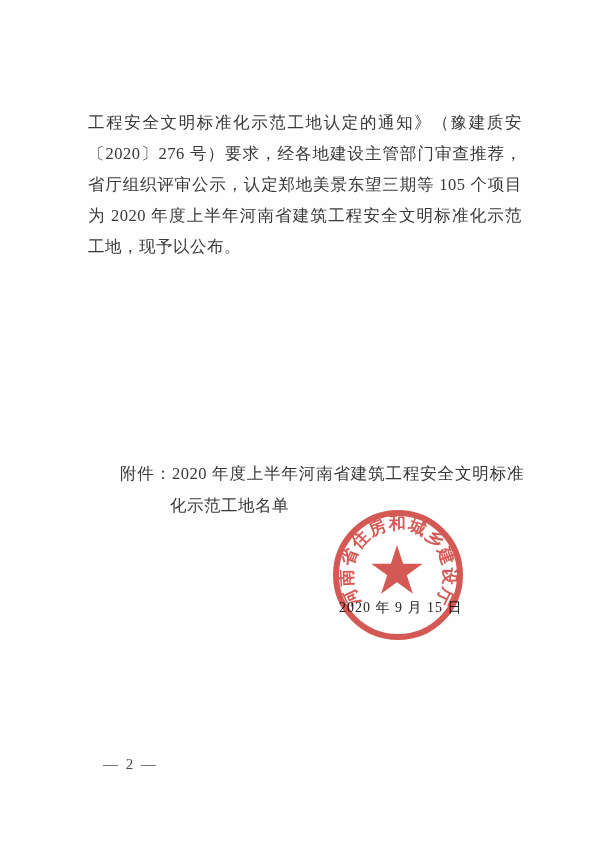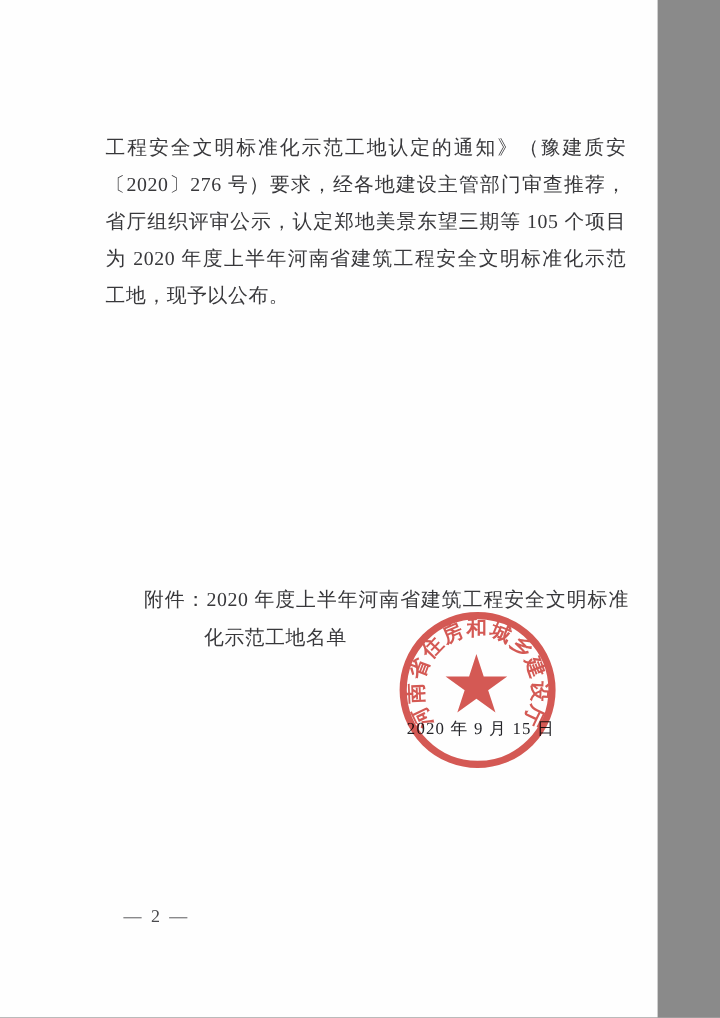--- a/index.html
+++ b/index.html
@@ -1,19 +1,19 @@
 <!DOCTYPE html>
 <html><head>
 <meta charset="utf-8">
 <style>
   * { margin: 0; padding: 0; box-sizing: border-box; }
   html, body { background: #8a8a8a; }
   .page {
     position: relative;
-    width: 548px;
+    width: 600px;
     height: 848px;
     background: #fefefe;
     overflow: hidden;
     font-family: "Liberation Serif", "DejaVu Serif", serif;
     color: #38383b;
   }
   .body-text {
     position: absolute;
     left: 88px;
     top: 107px;
@@ -28,21 +28,20 @@
     position: absolute;
     left: 120px;
     top: 458px;
     width: 404px;
     font-size: 16.5px;
     line-height: 32px;
     letter-spacing: 0.5px;
     padding-left: 50px;
     text-indent: -50px;
     text-align: justify;
-    margin-top: 26px;
   }
   .date-line {
     position: absolute;
     left: 339px;
     top: 599px;
     font-size: 14px;
     letter-spacing: 1px;
     color: #26262a;
     z-index: 1;
     white-space: nowrap;

